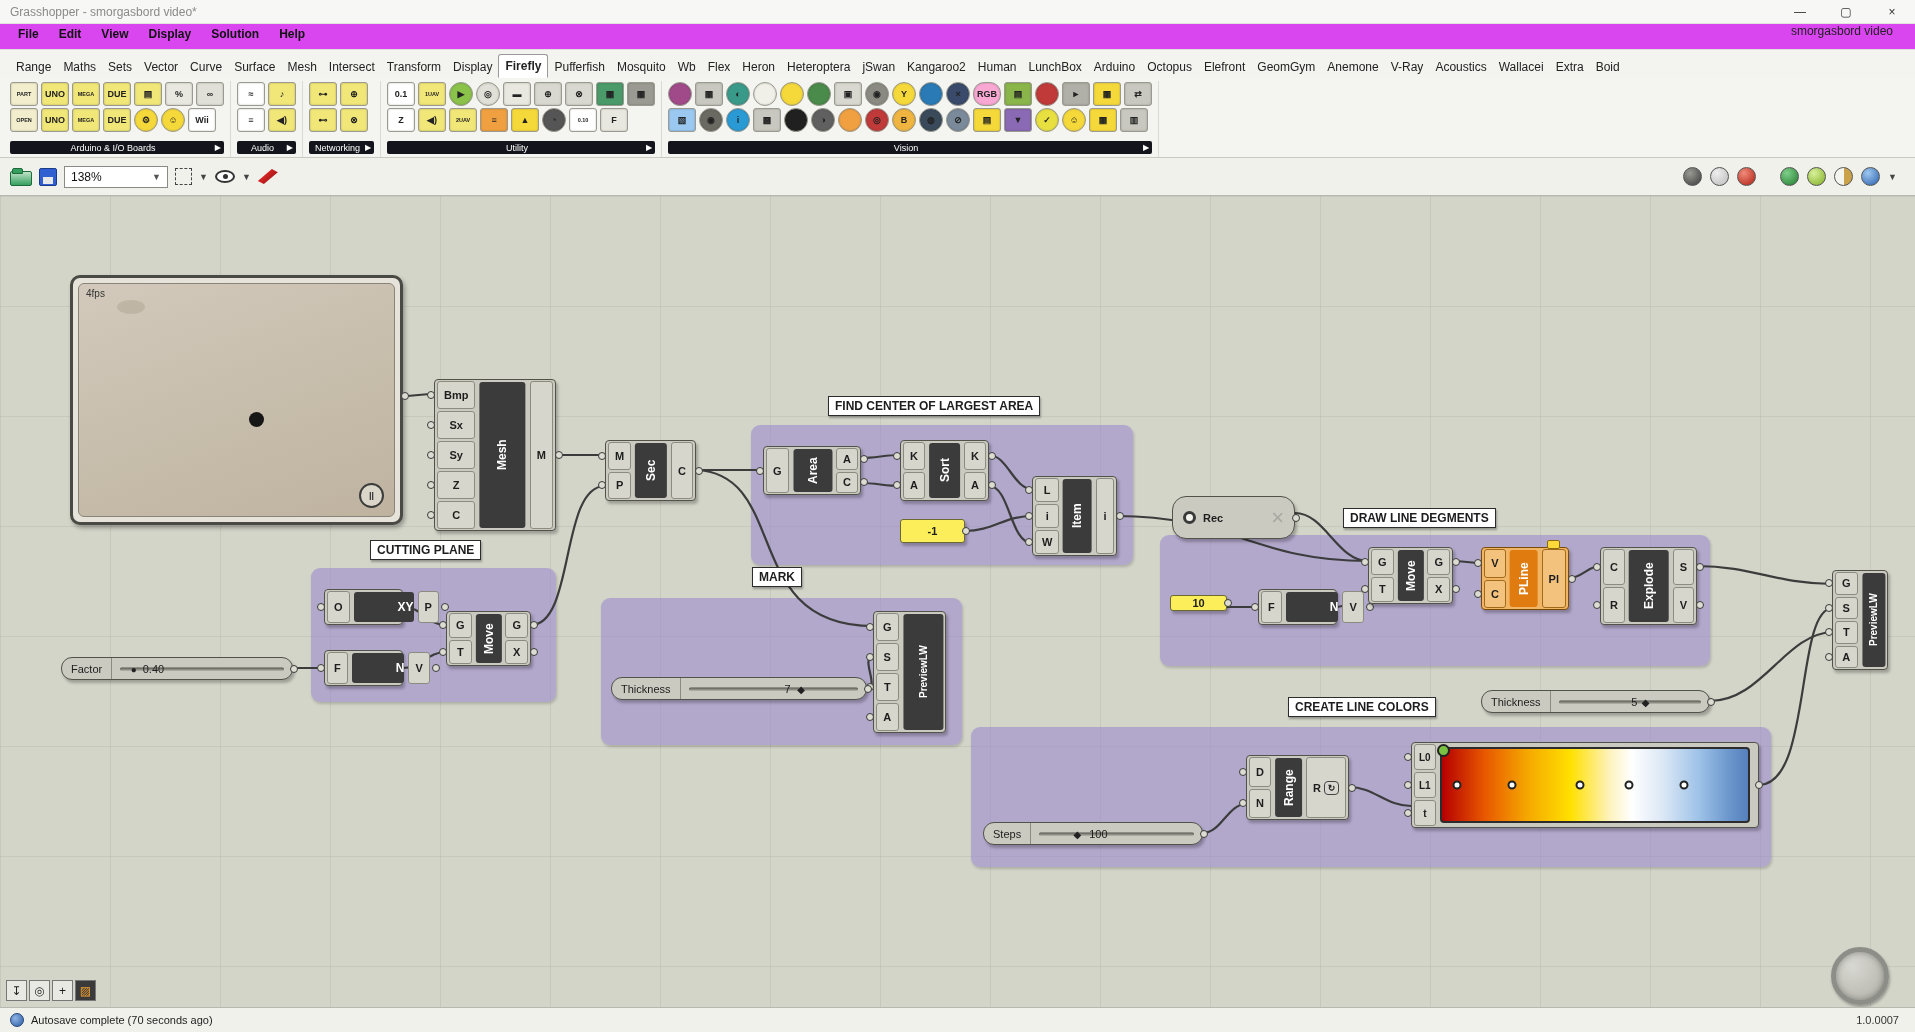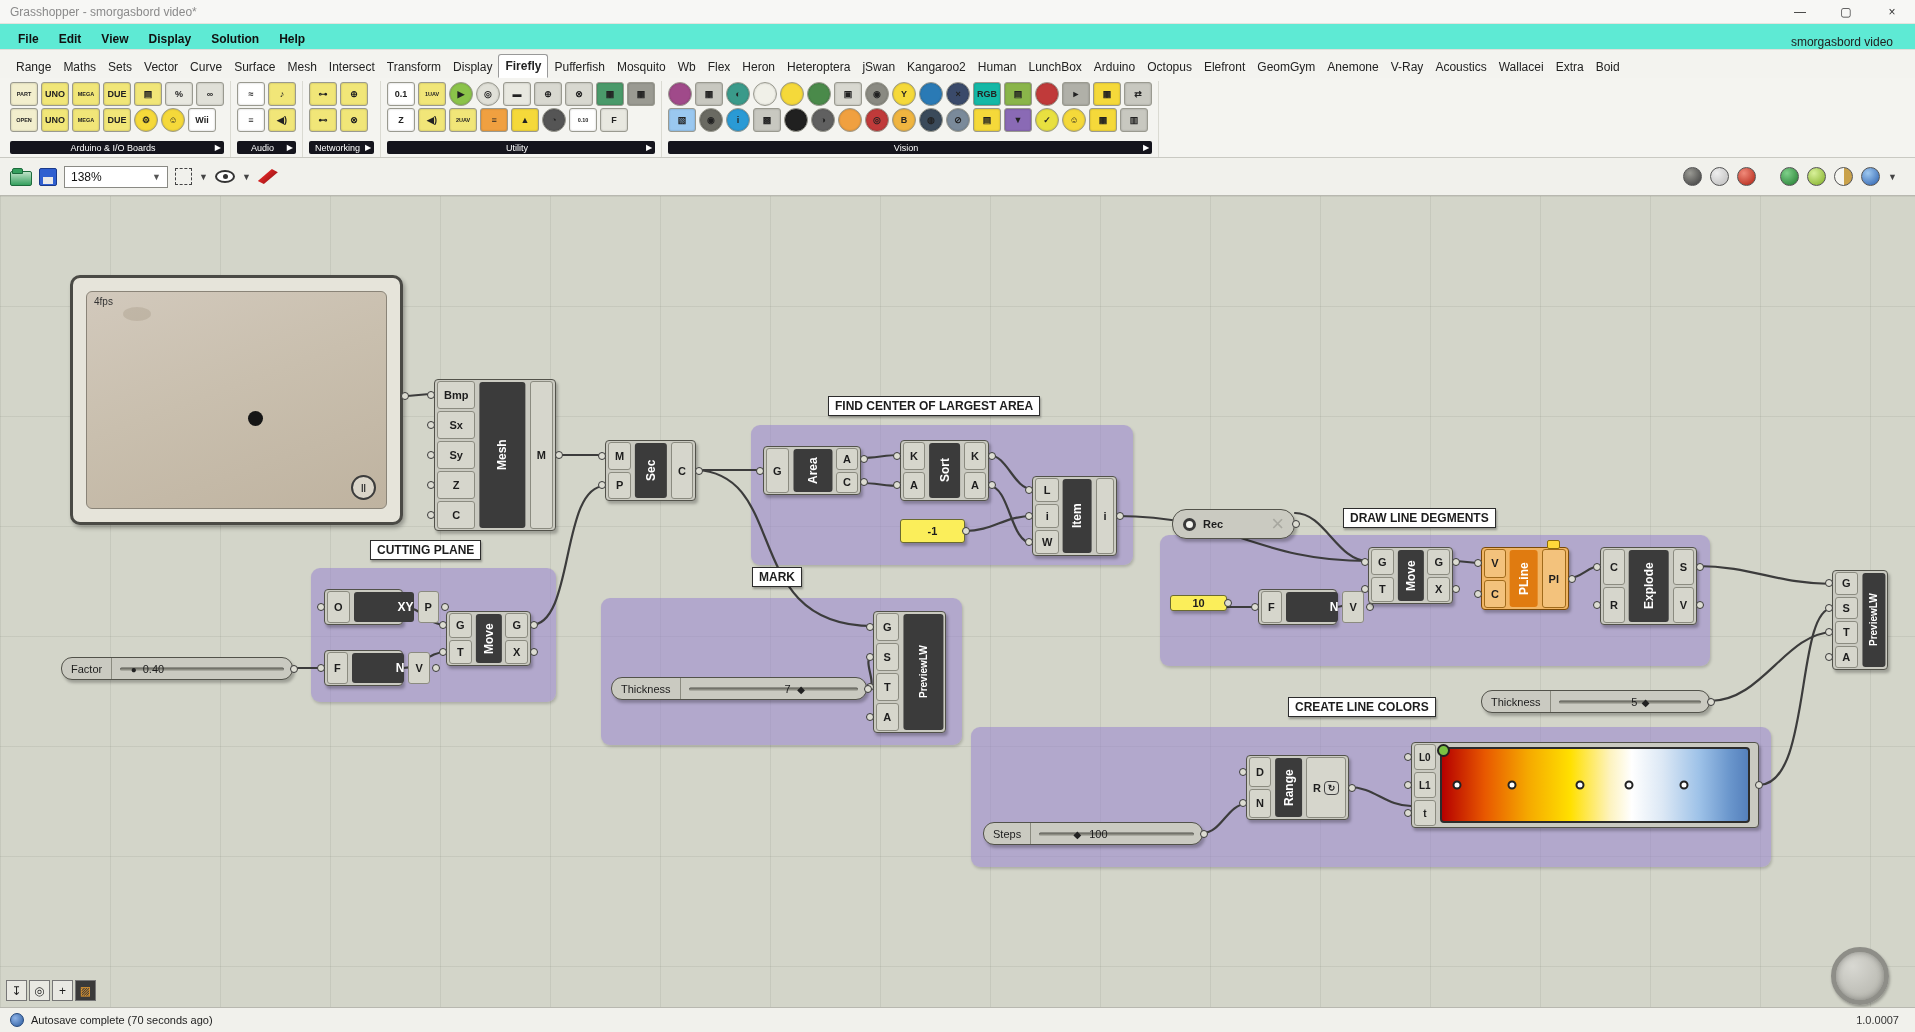--- a/index.html
+++ b/index.html
@@ -6,21 +6,21 @@
   body {
     margin:0; width:1915px; height:1032px; overflow:hidden;
     font-family:"Liberation Sans", sans-serif; background:#d3d5c9; color:#1d1d1d;
     -webkit-font-smoothing:antialiased;
   }
   
   .titlebar{height:24px;background:#f7f7f5;display:flex;align-items:center;font-size:12px;color:#8a8a8a;border-bottom:1px solid #e4e4de;}
   .titlebar .t{padding-left:10px;}
   .winbtns{margin-left:auto;display:flex;height:100%;}
   .winbtn{width:46px;display:flex;align-items:center;justify-content:center;color:#333;font-size:12px;}
-  .menubar{height:26px;background:#5eead4;display:flex;align-items:flex-end;padding:0 8px;font-size:12px;color:#111;border-bottom:1px solid #e0e0da;}
+  .menubar{height:26px;background:#d946ef;display:flex;align-items:flex-start;padding:0 8px;font-size:12px;color:#111;border-bottom:1px solid #e0e0da;}
   .menu-item{padding:3px 10px;font-weight:bold;}
   .menu-right{margin-left:auto;padding-right:14px;color:#222;}
   .tabbar{height:28px;background:#f3f3ef;display:flex;align-items:flex-end;padding:0 10px;font-size:12px;color:#222;white-space:nowrap;}
   .tab{padding:4px 6px;}
   .tab.active{background:#fff;border:1px solid #999;border-bottom-color:#fff;font-weight:bold;border-radius:3px 3px 0 0;}
   
   .toolbar{height:80px;background:#f4f4f0;display:flex;align-items:stretch;padding:3px 4px 0;border-bottom:1px solid #c9c9c2;}
   .tb-group{display:flex;flex-direction:column;padding:0 6px;border-right:1px solid #dadad2;}
   .tb-row{display:flex;gap:3px;margin:1px 0;}
   .tb-icon{width:28px;height:24px;border:1px solid #9a9a90;border-radius:3px;display:flex;align-items:center;justify-content:center;font-size:9px;font-weight:bold;color:#222;box-shadow:inset 0 0 2px rgba(0,0,0,.25);}
@@ -79,21 +79,21 @@
   .rec-x{margin-left:auto;font-size:22px;color:#a8a8a0;font-weight:normal;line-height:1;}
   .gh-rec .nub{right:-6px;}
   
   .grad-area{flex:1;margin:4px 8px 4px 2px;border:2px solid #2c2c2c;border-radius:4px;position:relative;
     background:linear-gradient(90deg,#b50000 0%,#e85800 14%,#f5a800 28%,#ffe000 42%,#fdf3c0 55%,#ffffff 62%,#dce8f5 72%,#9ec2e8 84%,#6a96cc 94%,#5580bc 100%);}
   .gdot{position:absolute;top:50%;transform:translate(-50%,-50%);width:9px;height:9px;border-radius:50%;background:#fff;border:2px solid #222;}
   .grip{position:absolute;left:-5px;top:-5px;width:13px;height:13px;border-radius:50%;background:#7ac143;border:2px solid #222;z-index:2;}
   .gout{position:absolute;right:-5px;top:50%;}
   .gh-comp .prow.tiny{font-size:10px;padding:0 4px;}
   
-  .videoframe{position:absolute;left:70px;top:79px;width:333px;height:250px;border:3px solid #4a4a45;border-radius:10px;background:#e6e4da;padding:13px;box-shadow:2px 3px 4px rgba(0,0,0,.3);z-index:2;}
+  .videoframe{position:absolute;left:70px;top:79px;width:333px;height:250px;border:3px solid #4a4a45;border-radius:10px;background:#e6e4da;padding:5px;box-shadow:2px 3px 4px rgba(0,0,0,.3);z-index:2;}
   .vimg{position:relative;width:100%;height:100%;border-radius:6px;border:1px solid #8a8478;overflow:hidden;background:linear-gradient(160deg,#d2c9bc 0%,#c9bfae 45%,#bfb3a0 100%);}
   .vdot{position:absolute;left:54%;top:55%;width:15px;height:15px;background:#161616;border-radius:50%;}
   .vstain{position:absolute;left:12%;top:7%;width:28px;height:14px;background:#8a7a62;opacity:.22;border-radius:50%;}
   .vfps{position:absolute;left:7px;top:4px;font-size:10px;color:#333;}
   .vpause{position:absolute;right:10px;bottom:8px;width:25px;height:25px;border:2px solid #3c3c3c;border-radius:50%;background:rgba(240,240,235,.55);display:flex;align-items:center;justify-content:center;font-size:11px;font-weight:bold;color:#3c3c3c;}
   .vnub{position:absolute;right:-9px;top:114px;width:8px;height:8px;border-radius:50%;background:#dcdcd2;border:1px solid #3a3a3a;}
   
   .mini-tools{position:absolute;left:6px;bottom:6px;display:flex;gap:2px;z-index:3;}
   .mini{width:21px;height:21px;border:1px solid #777;background:#e9e9e3;display:flex;align-items:center;justify-content:center;font-size:12px;}
   .mini.dark{background:#3a3a3a;color:#f0a030;}
@@ -235,21 +235,21 @@
         <span class="tb-icon" style="background: rgb(200, 200, 192);">▦</span>
         <span class="tb-icon circ" style="background: rgb(58, 154, 138);">◐</span>
         <span class="tb-icon circ" style="background: rgb(240, 240, 232);"></span>
         <span class="tb-icon circ" style="background: rgb(245, 217, 58);"></span>
         <span class="tb-icon circ" style="background: rgb(74, 138, 74);"></span>
         <span class="tb-icon" style="background: rgb(216, 216, 208);">▣</span>
         <span class="tb-icon circ" style="background: rgb(138, 138, 130);">◉</span>
         <span class="tb-icon circ" style="background: rgb(245, 217, 58);">Y</span>
         <span class="tb-icon circ" style="background: rgb(42, 122, 181);"></span>
         <span class="tb-icon circ" style="background: rgb(58, 74, 106);">×</span>
-        <span class="tb-icon" style="background: #14b8a6;">RGB</span>
+        <span class="tb-icon" style="background: #f9a8d4; border-radius: 11px;">RGB</span>
         <span class="tb-icon" style="background: rgb(138, 181, 74);">▤</span>
         <span class="tb-icon circ" style="background: rgb(192, 58, 58);"></span>
         <span class="tb-icon" style="background: rgb(176, 176, 168);">►</span>
         <span class="tb-icon" style="background: rgb(245, 217, 58);">▦</span>
         <span class="tb-icon" style="background: rgb(200, 200, 192);">⇄</span>
       </div>
       <div class="tb-row">
         <span class="tb-icon" style="background: rgb(154, 200, 240);">▧</span>
         <span class="tb-icon circ" style="background: rgb(106, 106, 98);">◉</span>
         <span class="tb-icon circ" style="background: rgb(42, 154, 213);">i</span>
@@ -564,21 +564,21 @@
   <div class="gh-slider" style="left:611px;top:481px;width:256px;height:23px;">
     <span class="slabel">Thickness</span>
     <div class="strack">
       <div class="groove"></div>
       <span class="sval" style="left:56%;">7</span>
       <span class="sknob" style="left:65%;">◆</span>
     </div>
     <i class="nub"></i>
   </div>
 
-  <div class="gh-rec" style="left:1172px;top:313px;width:123px;height:30px;">
+  <div class="gh-rec" style="left:1172px;top:300px;width:123px;height:43px;">
     <i class="rec-ring"></i>
     <span>Rec</span>
     <span class="rec-x">×</span>
     <i class="nub"></i>
   </div>
 
   <div class="gh-panel" style="left:1170px;top:399px;width:57px;height:16px;">
     <span>10</span>
       <i class="nub"></i>
   </div>

